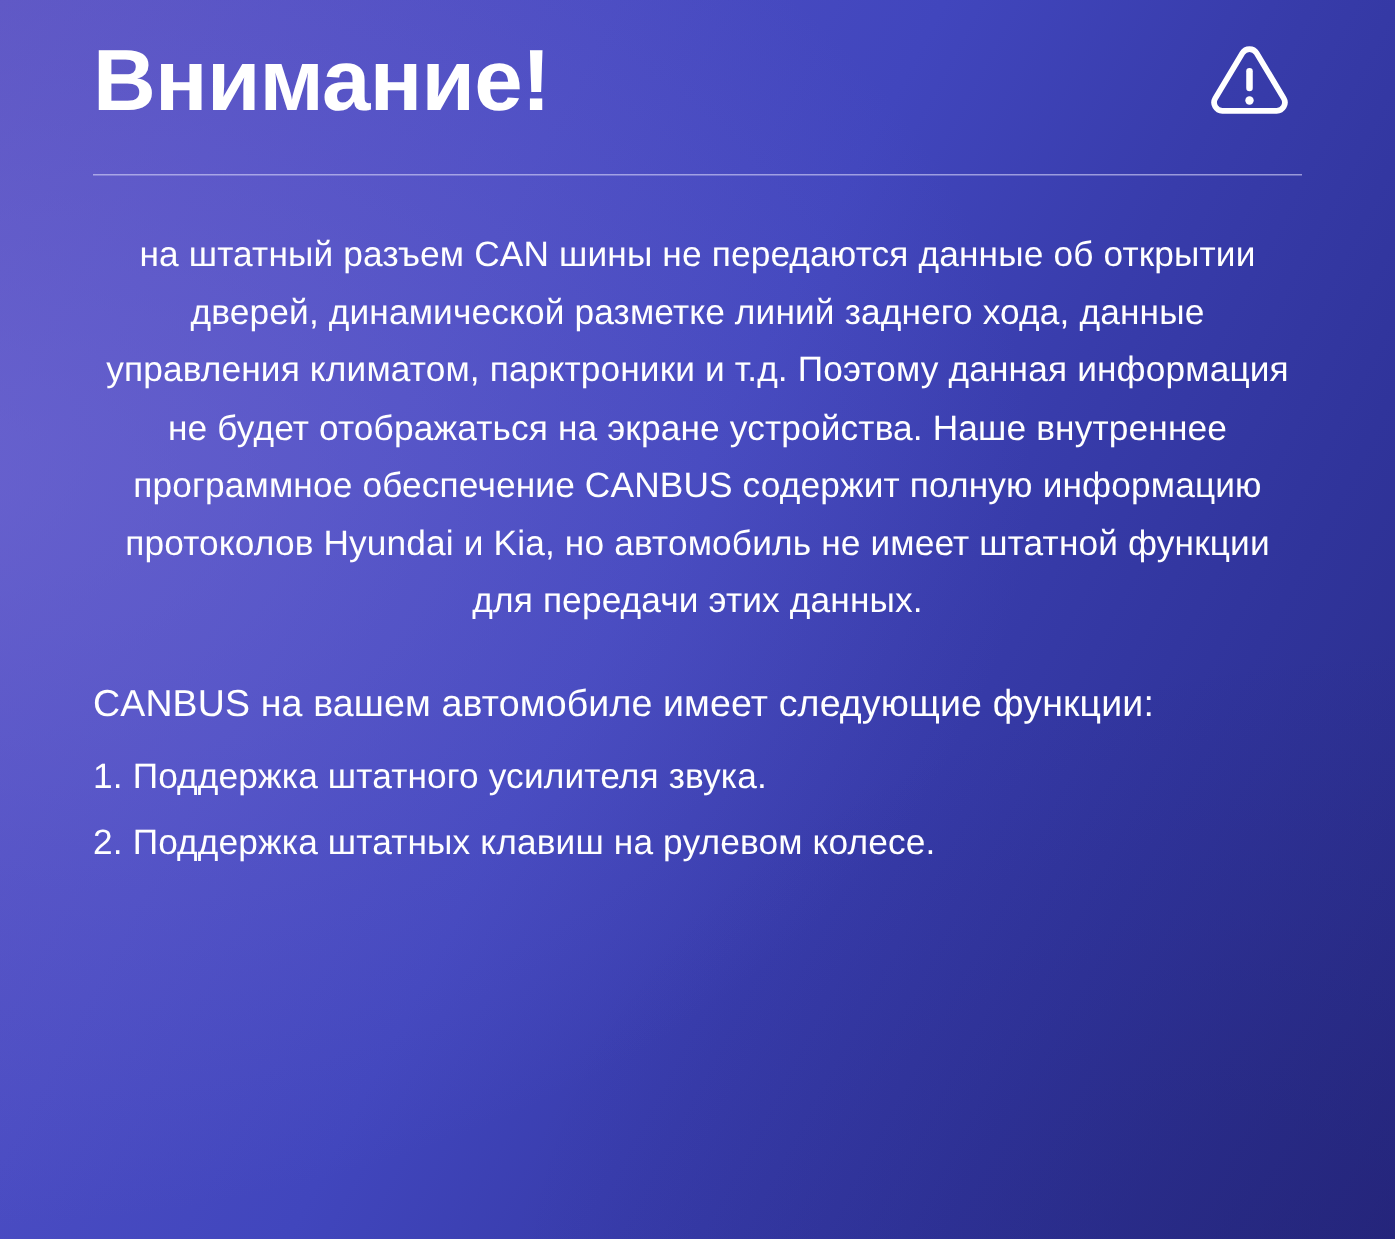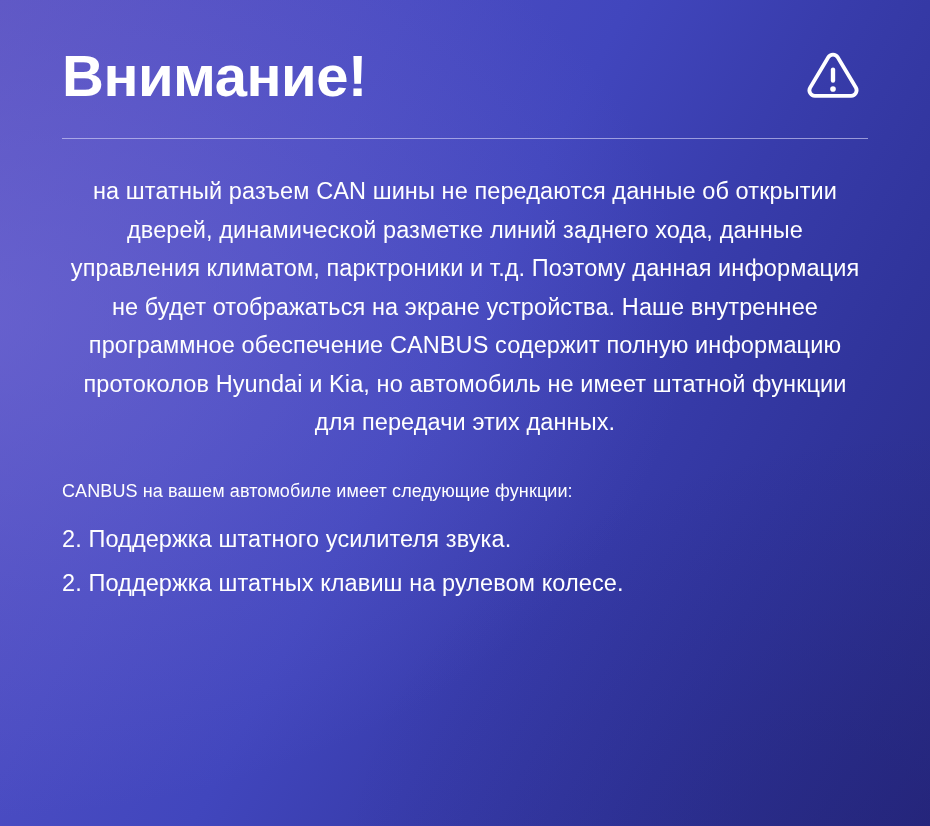--- a/index.html
+++ b/index.html
@@ -52,21 +52,21 @@
     width: 100%;
     height: 100%;
     padding: 0 62px;
   }
 
   
   .header {
     display: flex;
     align-items: flex-start;
     justify-content: space-between;
-    padding-top: 47px;
+    padding-top: 25px;
     gap: 10px;
   }
 
   .title {
     color: #ffffff;
     font-size: 58px;
     line-height: 1.0;
     font-weight: 700;
     letter-spacing: -0.5px;
     white-space: nowrap;
@@ -100,21 +100,21 @@
     letter-spacing: 0.1px;
     text-align: center;
   }
 
   .features {
     margin-top: 30px;
   }
 
   .features-intro {
     color: #ffffff;
-    font-size: 18px;
+    font-size: 25px;
     line-height: 38.5px;
     font-weight: 500;
     letter-spacing: 0.1px;
   }
 
   .feature-list {
     list-style: none;
     margin-top: 7px;
   }
 
@@ -147,20 +147,20 @@
 
     <div class="divider"></div>
 
     <div class="body-block">
       <p class="paragraph">на штатный разъем CAN шины не передаются данные об открытии дверей, динамической разметке линий заднего хода, данные управления климатом, парктроники и т.д. Поэтому данная информация не будет отображаться на экране устройства. Наше внутреннее программное обеспечение CANBUS содержит полную информацию протоколов Hyundai и Kia, но автомобиль не имеет штатной функции для передачи этих данных.</p>
 
       <div class="features">
         <p class="features-intro">CANBUS на вашем автомобиле имеет следующие функции:</p>
 
         <ul class="feature-list">
-          <li class="feature-item">2. Поддержка штатного усилителя звука.</li>
+          <li class="feature-item">1. Поддержка штатного усилителя звука.</li>
           <li class="feature-item">2. Поддержка штатных клавиш на рулевом колесе.</li>
         </ul>
       </div>
     </div>
 
   </div>
 </div>
 
 </body></html>

